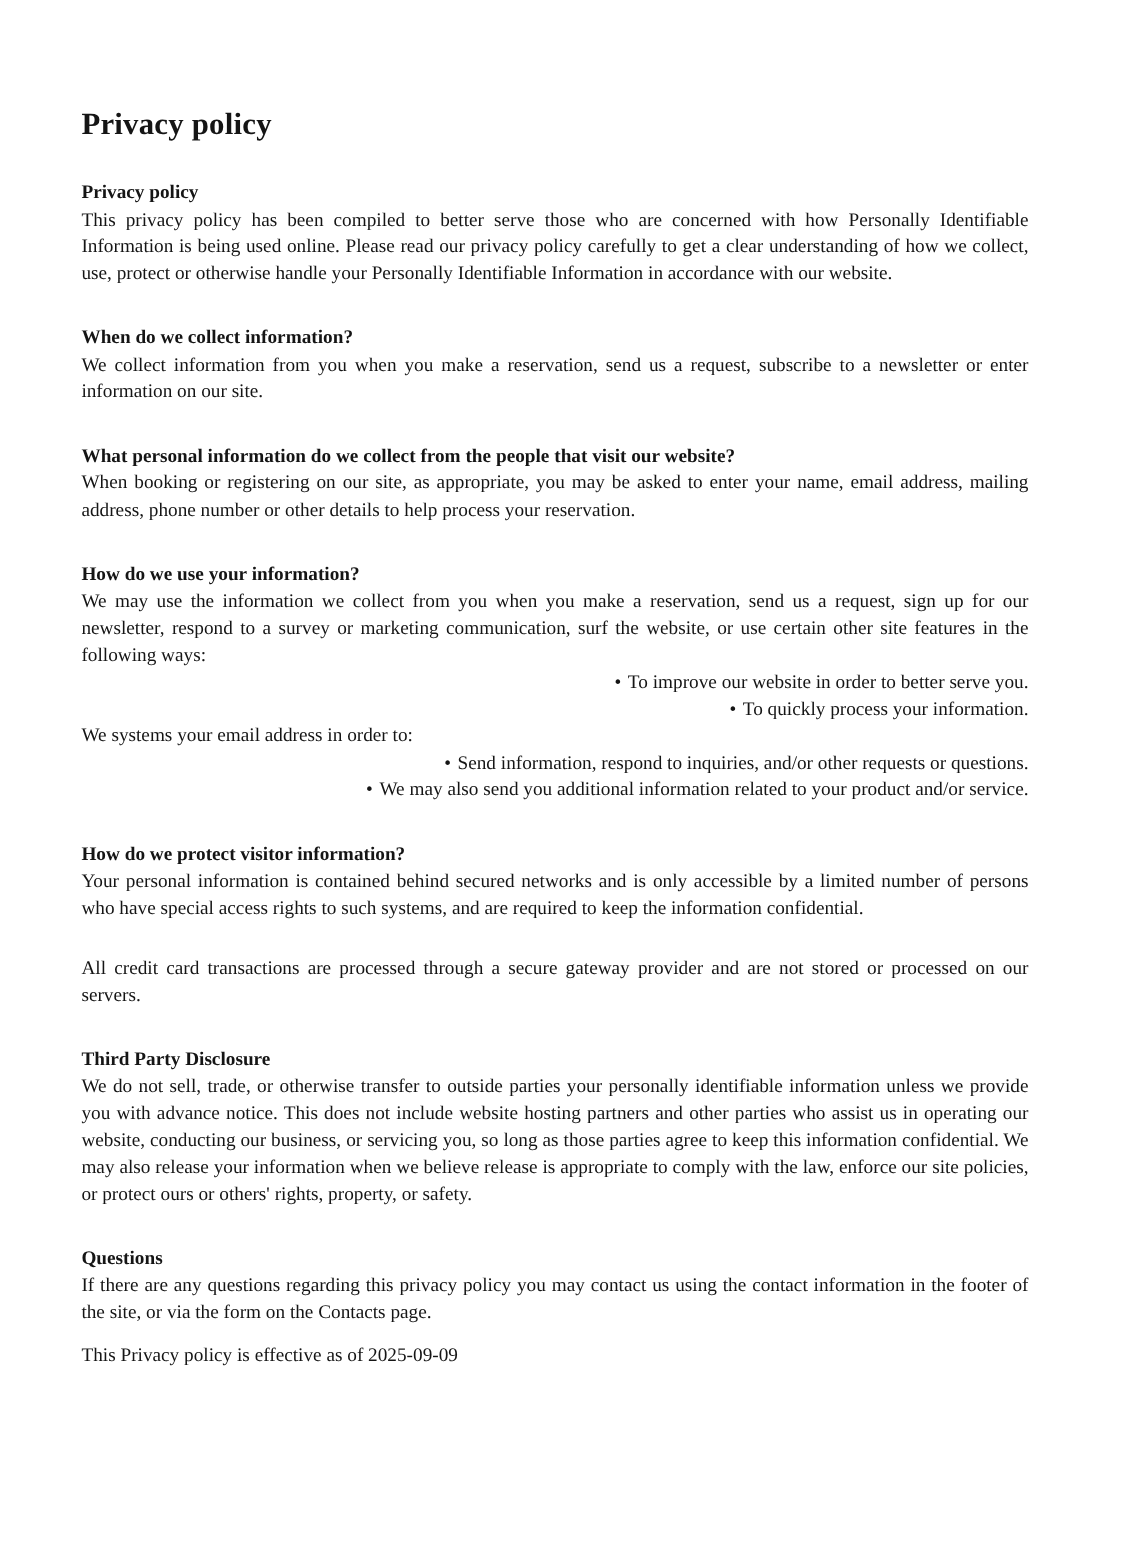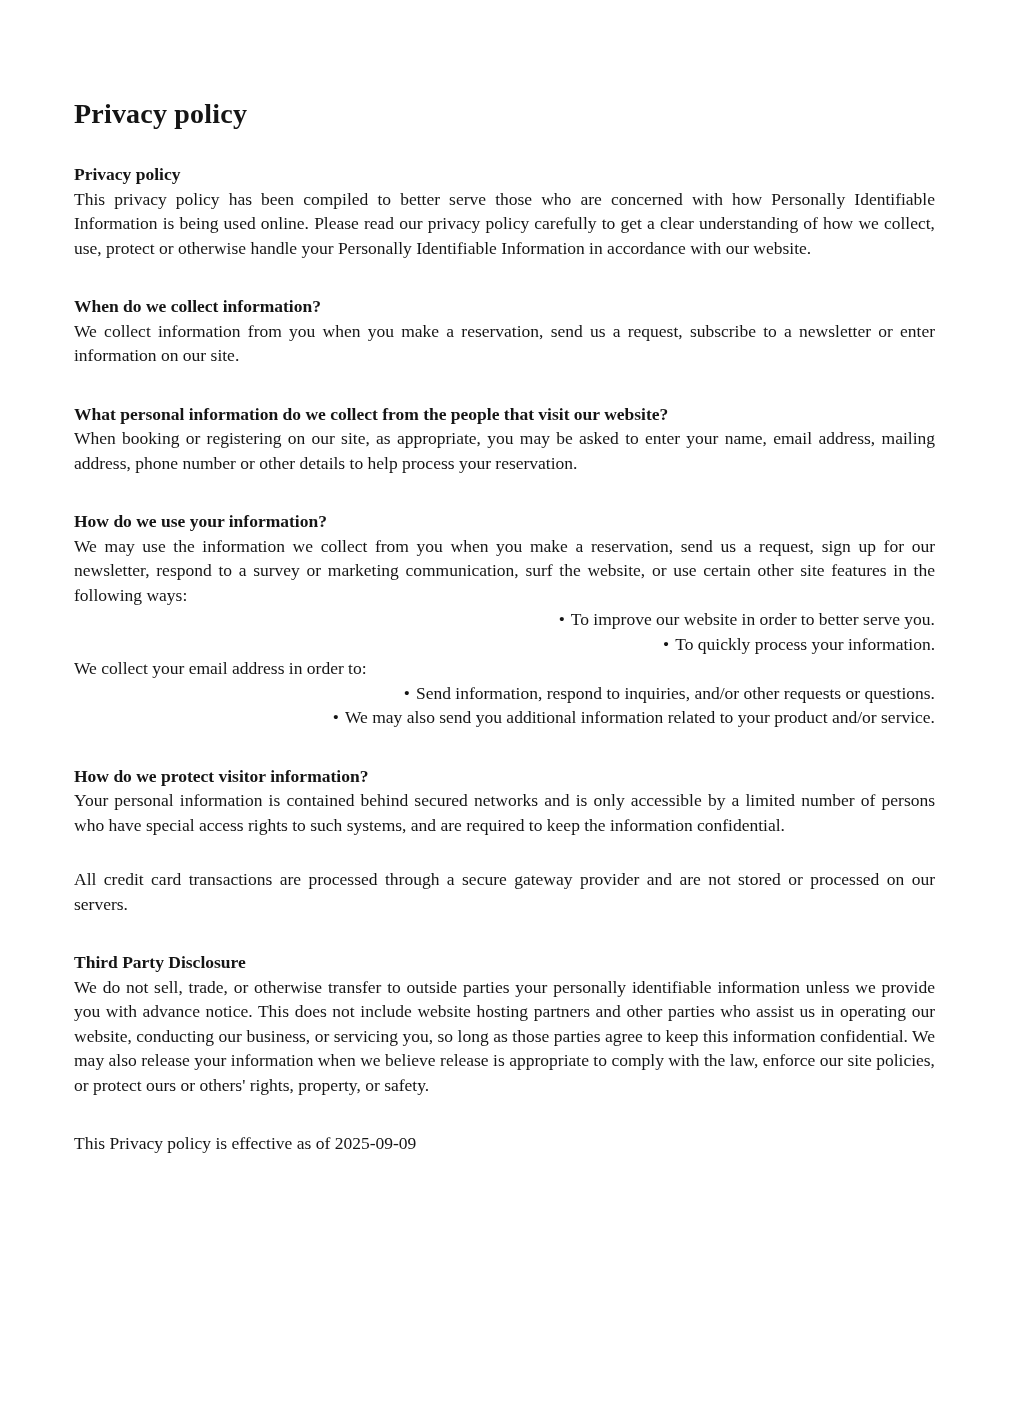--- a/index.html
+++ b/index.html
@@ -38,21 +38,21 @@
   .li-item {
     font-size: 17.5px;
     line-height: 24.5px;
     padding-left: 31px;
     text-align: right;
   }
   .bullet-marker { margin-right: 6px; }
   .effective-line {
     font-size: 17.5px;
     line-height: 24.5px;
-    margin-top: 30px;
+    margin-top: 14px;
     text-align: left;
   }
 </style>
 </head>
 <body>
 
 <div class="page">
 
   <h1 class="doc-title">Privacy policy</h1>
 
@@ -69,35 +69,37 @@
   <section class="section">
     <h2 class="section-heading">What personal information do we collect from the people that visit our website?</h2>
     <p class="para">When booking or registering on our site, as appropriate, you may be asked to enter your name, email address, mailing address, phone number or other details to help process your reservation.</p>
   </section>
 
   <section class="section">
     <h2 class="section-heading">How do we use your information?</h2>
     <p class="para">We may use the information we collect from you when you make a reservation, send us a request, sign up for our newsletter, respond to a survey or marketing communication, surf the website, or use certain other site features in the following ways:</p>
     <div class="li-item"><span class="bullet-marker">•</span><span>To improve our website in order to better serve you.</span></div>
     <div class="li-item"><span class="bullet-marker">•</span><span>To quickly process your information.</span></div>
-    <p class="para">We collect your email address in order to:</p>
+    <p class="para">We systems your email address in order to:</p>
     <div class="li-item"><span class="bullet-marker">•</span><span>Send information, respond to inquiries, and/or other requests or questions.</span></div>
     <div class="li-item"><span class="bullet-marker">•</span><span>We may also send you additional information related to your product and/or service.</span></div>
   </section>
 
   <section class="section">
     <h2 class="section-heading">How do we protect visitor information?</h2>
     <p class="para">Your personal information is contained behind secured networks and is only accessible by a limited number of persons who have special access rights to such systems, and are required to keep the information confidential.</p>
     <p class="para spaced">All credit card transactions are processed through a secure gateway provider and are not stored or processed on our servers.</p>
   </section>
 
   <section class="section">
     <h2 class="section-heading">Third Party Disclosure</h2>
     <p class="para">We do not sell, trade, or otherwise transfer to outside parties your personally identifiable information unless we provide you with advance notice. This does not include website hosting partners and other parties who assist us in operating our website, conducting our business, or servicing you, so long as those parties agree to keep this information confidential. We may also release your information when we believe release is appropriate to comply with the law, enforce our site policies, or protect ours or others' rights, property, or safety.</p>
   </section>
 
 
   <section class="section">
+    <h2 class="section-heading">Questions</h2>
+    <p class="para">If there are any questions regarding this privacy policy you may contact us using the contact information in the footer of the site, or via the form on the Contacts page.</p>
   </section>
 
   <p class="effective-line">This Privacy policy is effective as of 2025-09-09</p>
 
 </div>
 
 </body></html>

